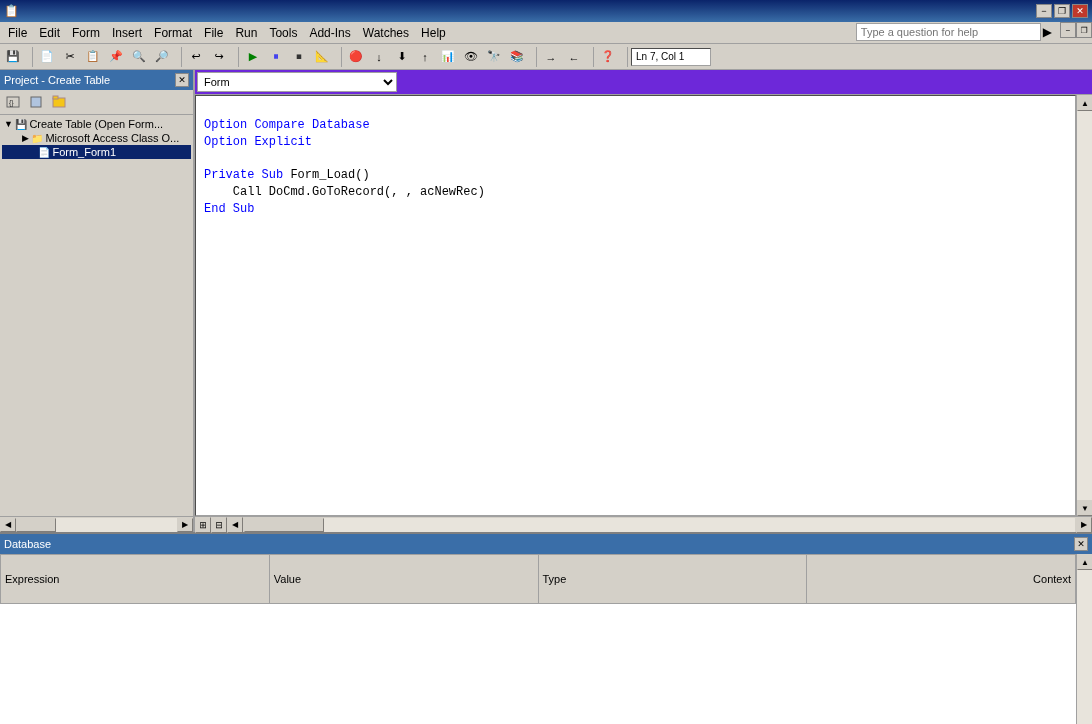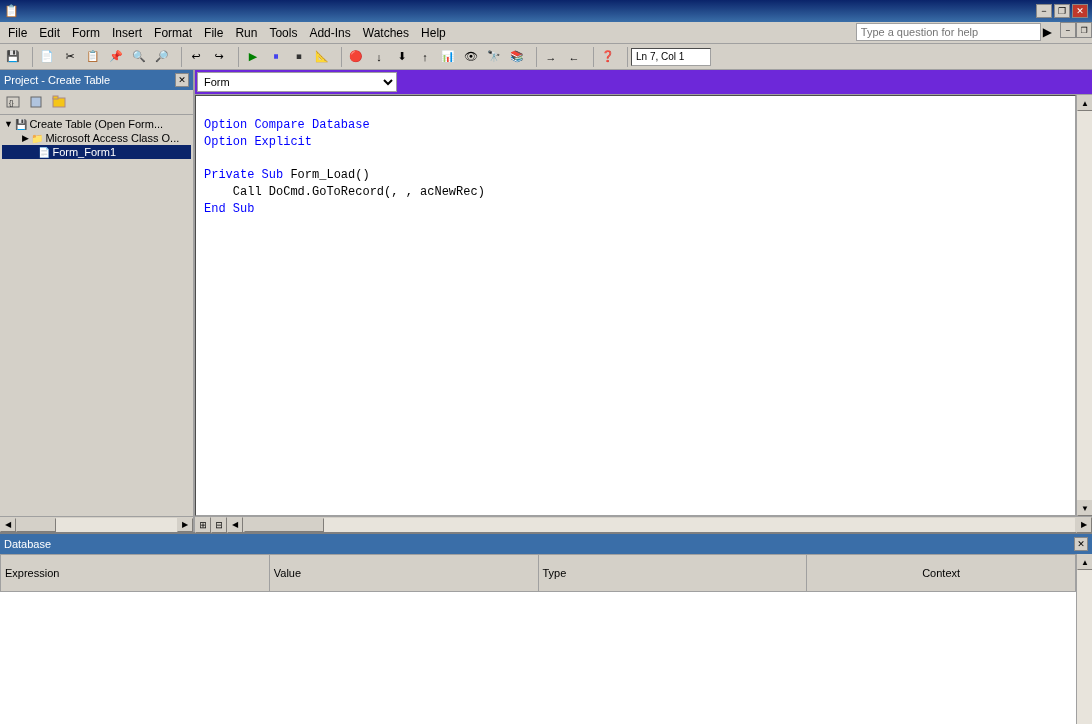--- a/index.html
+++ b/index.html
@@ -481,22 +481,22 @@
       <div class="close-btn">✕</div>
     </div>
 
     <div id="watches-content" style="display:flex; overflow:hidden; height:calc(235px - 20px);">
       <div style="flex:1; overflow:hidden;">
         <table id="watches-table" style="width:100%; border-collapse:collapse; font-size:11px;">
           <thead>
             <tr>
               <th style="background:#d4d0c8; border:1px solid #a0a0a0; padding:2px 4px; text-align:left; font-weight:normal; height:16px; width:25%;">Expression</th>
               <th style="background:#d4d0c8; border:1px solid #a0a0a0; padding:2px 4px; text-align:left; font-weight:normal; height:18px; width:25%;">Value</th>
-              <th style="background:#d4d0c8; border:1px solid #a0a0a0; padding:12px 4px; text-align:left; font-weight:normal; height:31px; width:25%;">Type</th>
-              <th style="background:#d4d0c8; border:1px solid #a0a0a0; padding:2px 4px; text-align:center; font-weight:normal; height:18px; width:25%;">Context</th>
+              <th style="background:#d4d0c8; border:1px solid #a0a0a0; padding:18px 4px; text-align:left; font-weight:normal; height:31px; width:25%;">Type</th>
+              <th style="background:#d4d0c8; border:1px solid #a0a0a0; padding:2px 4px; text-align:right; font-weight:normal; height:18px; width:25%;">Context</th>
             </tr>
           </thead>
         </table>
         <div id="watches-body" style="background:white; height:190px;"></div>
       </div>
 
       <div id="watches-vscroll" style="width:16px; background:#d4d0c8; border-left:1px solid #a0a0a0; display:flex; flex-direction:column;">
         <div class="scroll-arrow">▲</div>
         <div style="flex:1; background:#e8e4dc;"></div>
 

